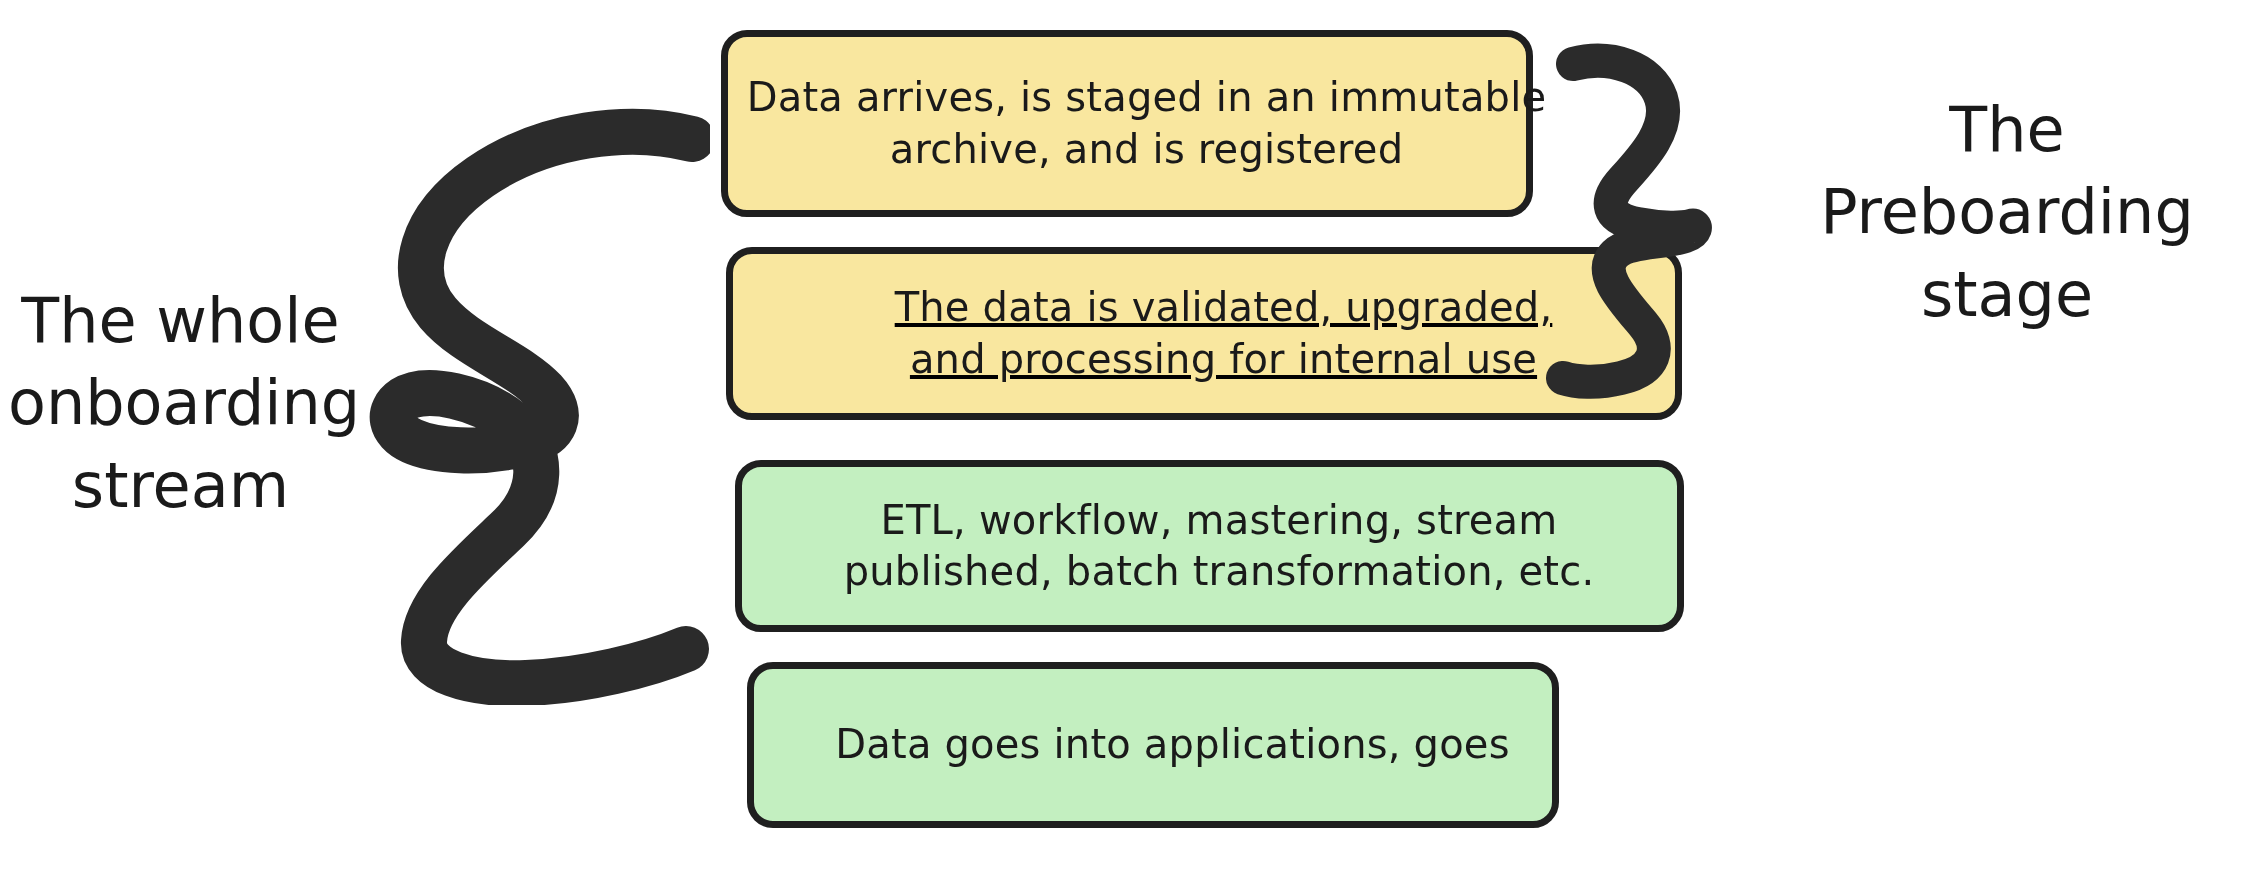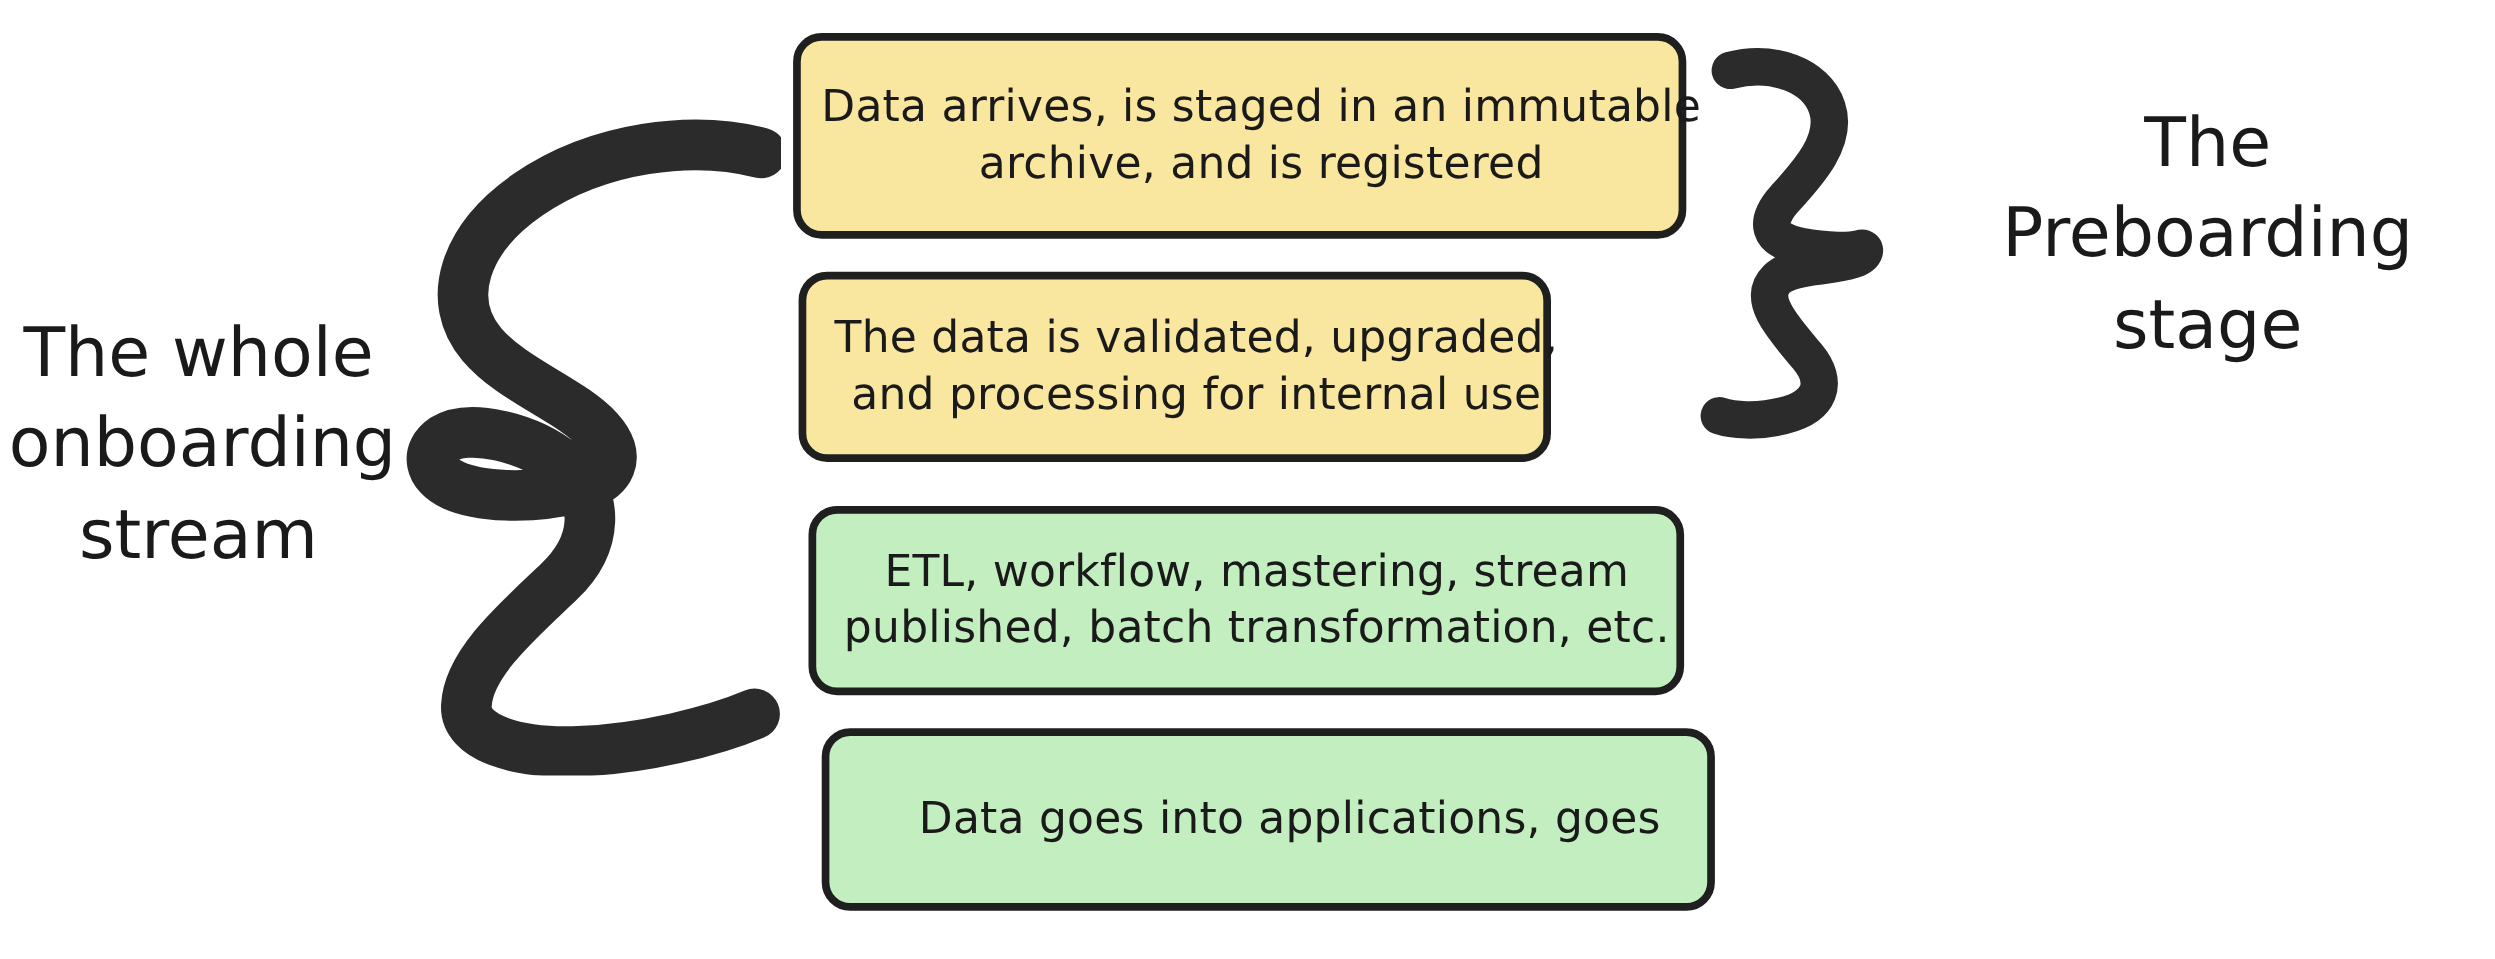--- a/index.html
+++ b/index.html
@@ -38,22 +38,22 @@
     color: #1a1a1a;
     font-family: "DejaVu Sans", sans-serif;
     font-size: 40px;
     line-height: 1.28;
     letter-spacing: 0.2px;
     white-space: nowrap;
     font-weight: 400;
   }
 
   #box-1 { left: 721px; top: 30px;  width: 812px; height: 187px; }
-  #box-2 { left: 726px; top: 247px; width: 684px; height: 173px; }
-  #box-3 { left: 735px; top: 460px; width: 796px; height: 172px; justify-content: center; }
+  #box-2 { left: 726px; top: 247px; width: 956px; height: 173px; text-decoration: underline; }
+  #box-3 { left: 735px; top: 460px; width: 949px; height: 172px; justify-content: center; }
   #box-4 { left: 747px; top: 662px; width: 812px; height: 166px; }
 
   
   #box-3 .step-text { position: relative; left: -10px; }
 
   
   .bracket-label {
     position: absolute;
     color: #1a1a1a;
     font-family: "DejaVu Sans", sans-serif;

